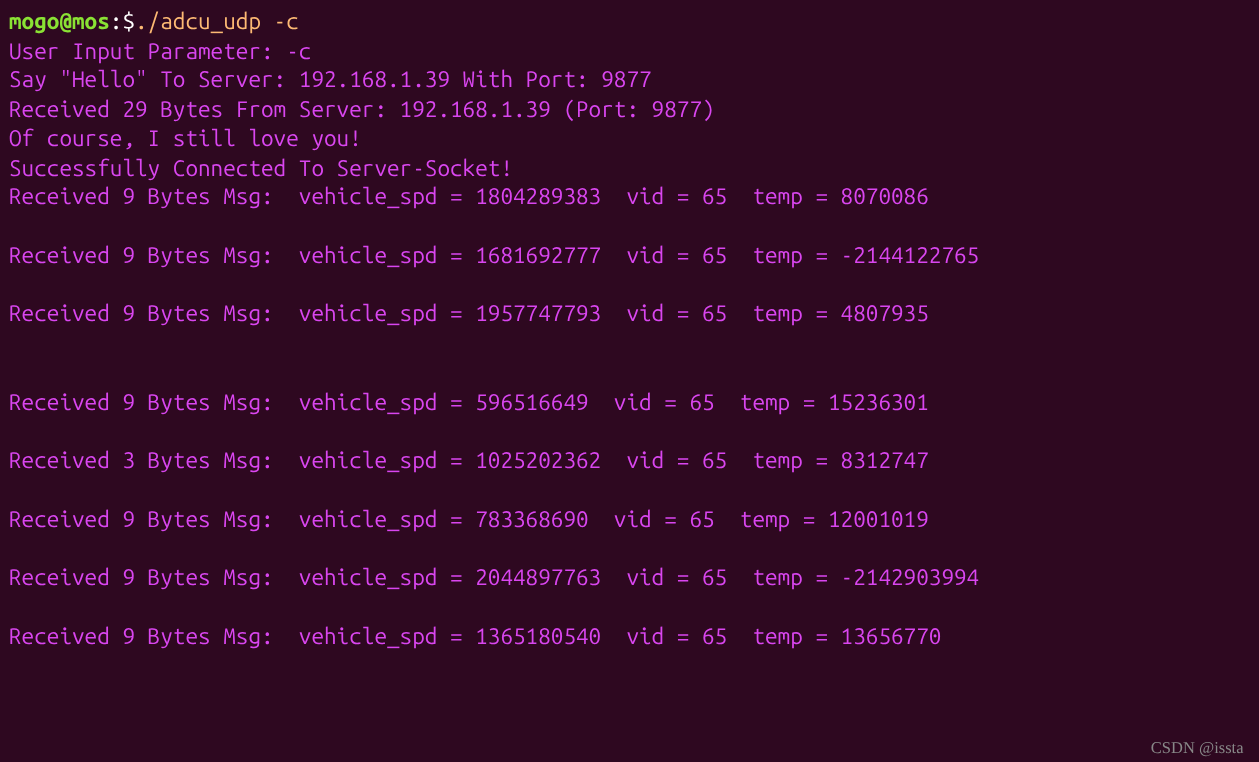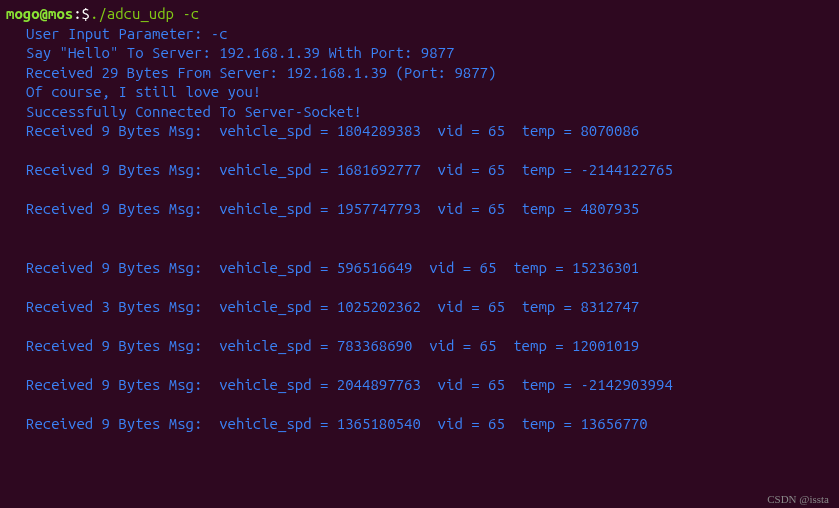--- a/index.html
+++ b/index.html
@@ -32,26 +32,25 @@
       color: #ffffff;
     }
     .path {
       color: #729fcf;
       font-weight: bold;
     }
     .dollar {
       color: #ffffff;
     }
     .command {
-      color: #84cc16;
+      color: #fdba74;
     }
     .output-line {
-      color: #3b82f6;
+      color: #d946ef;
       white-space: pre;
-      margin-left: 20px;
     }
     .watermark {
       position: absolute;
       bottom: 2px;
       right: 10px;
       color: #888;
       font-size: 11px;
       font-family: Liberation Serif, serif;
     }
   </style>

